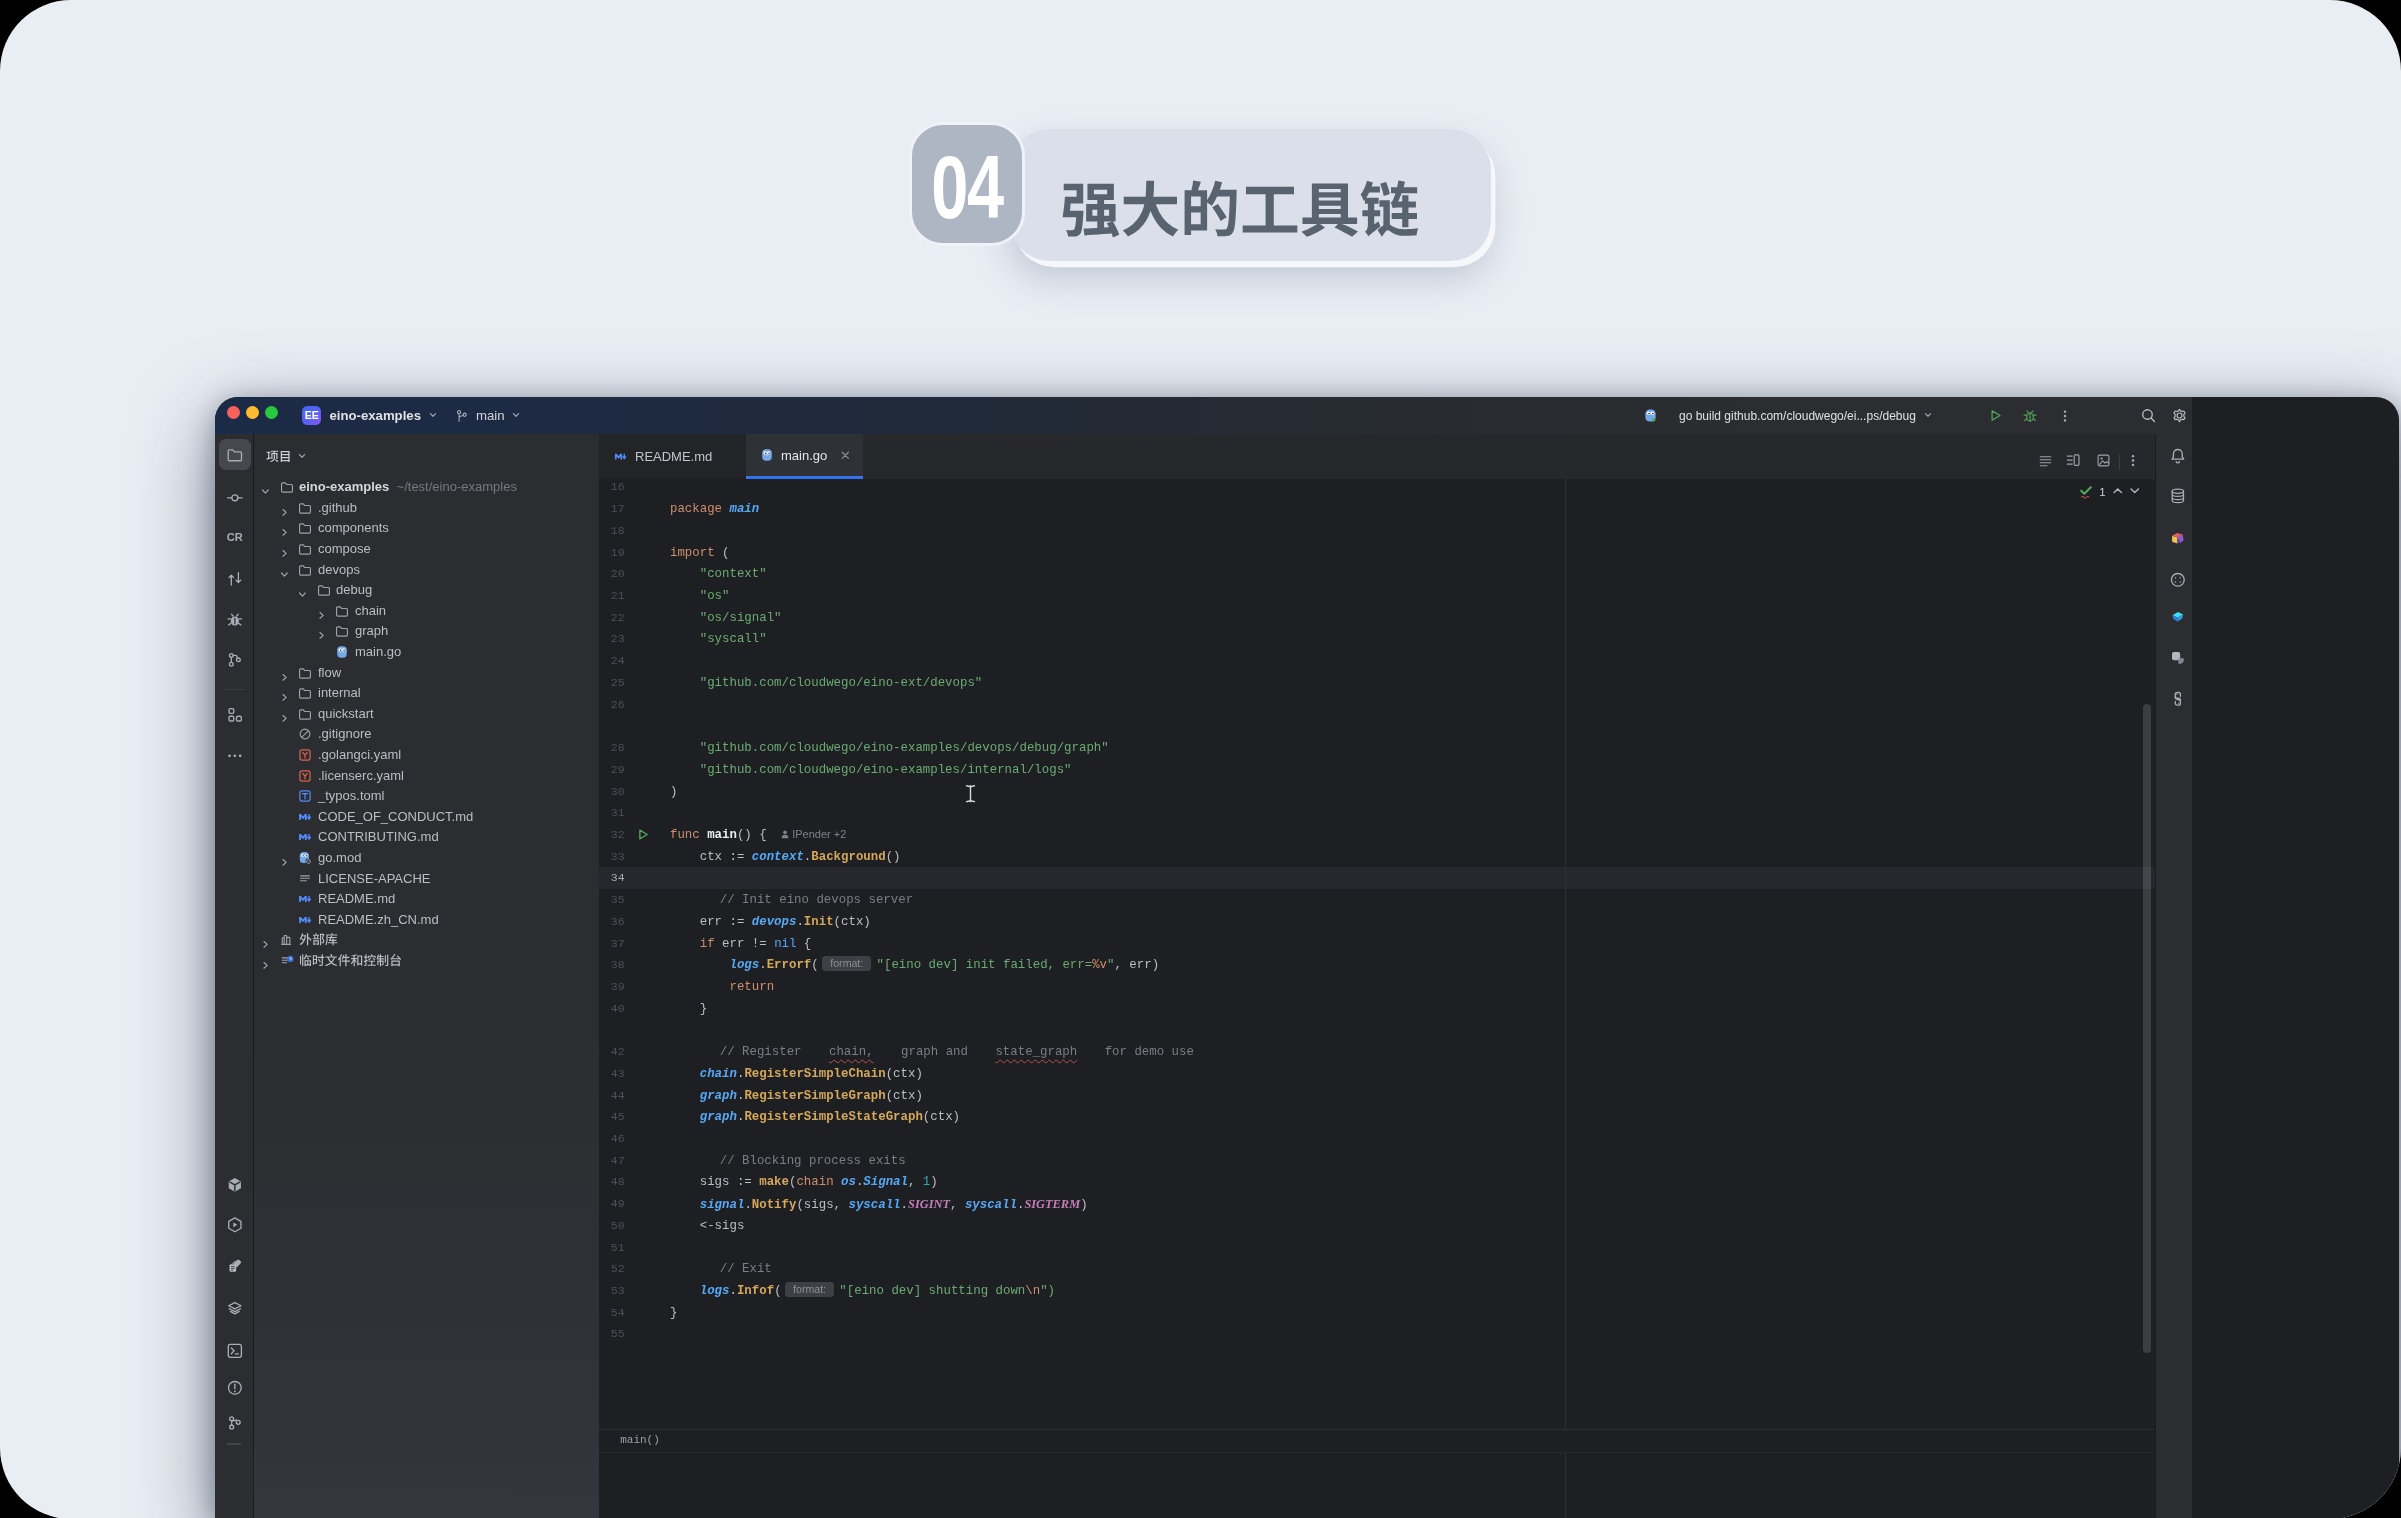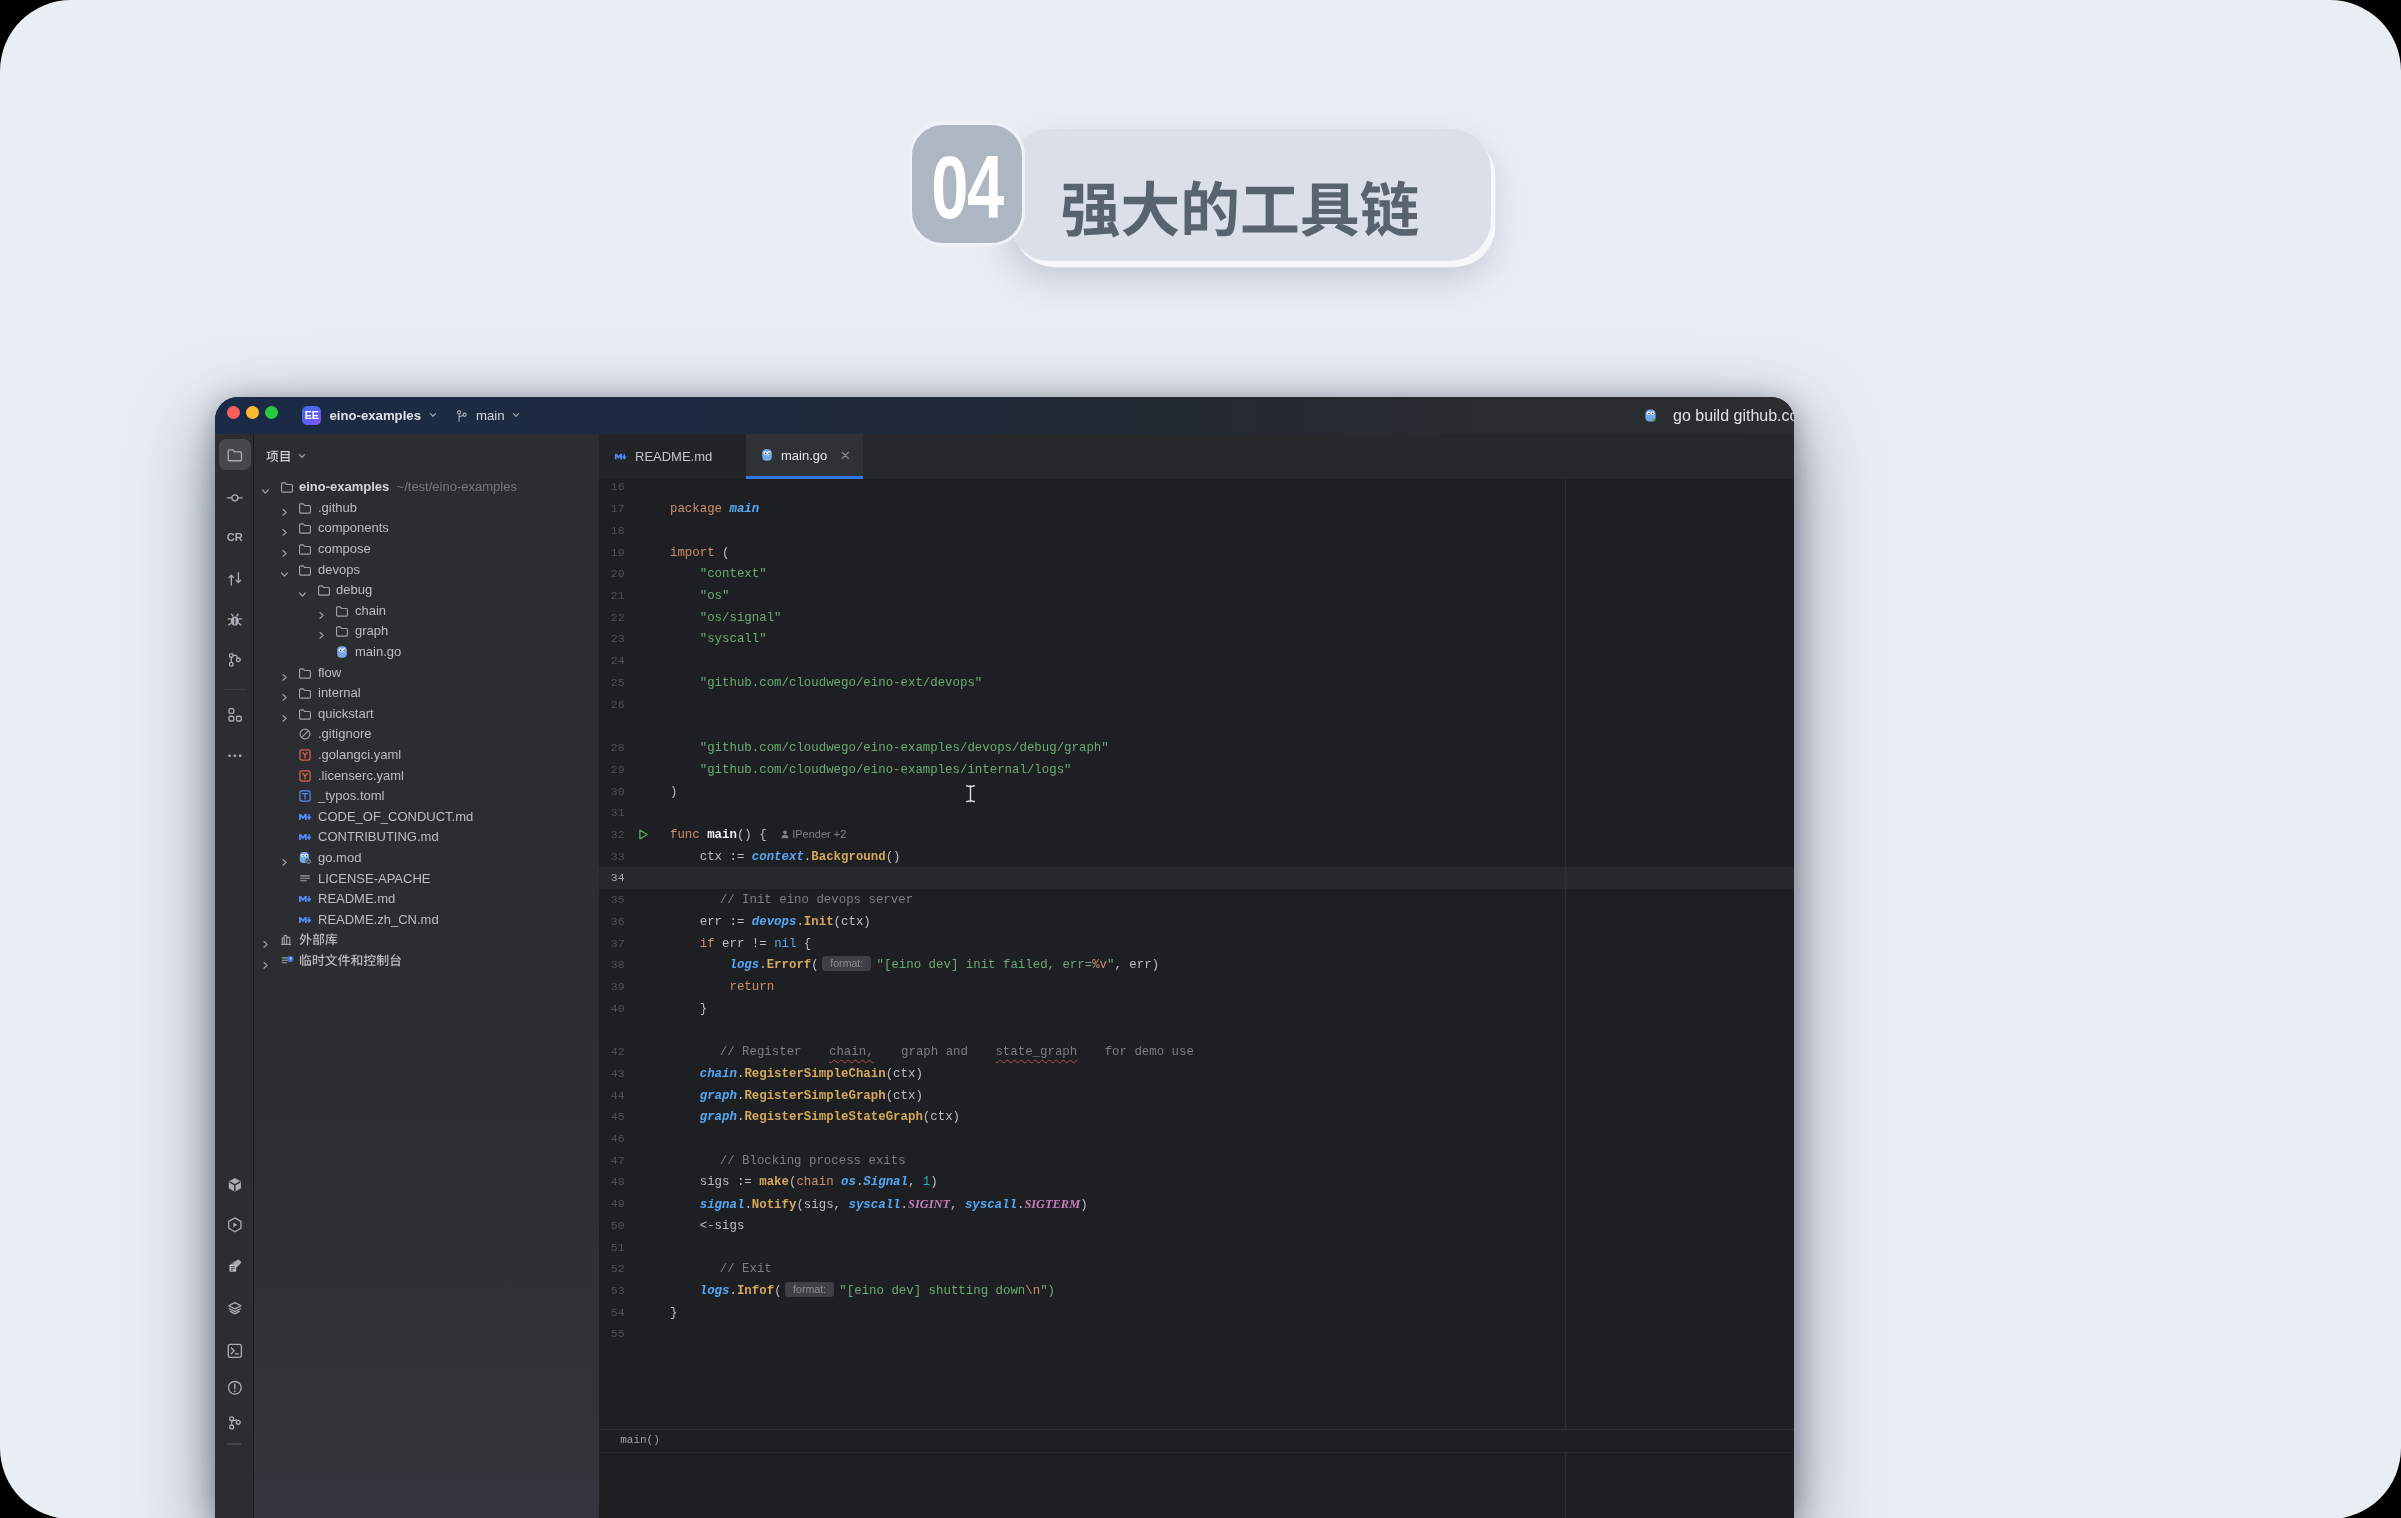--- a/index.html
+++ b/index.html
@@ -1,21 +1,21 @@
 <!DOCTYPE html>
 <html style="font-size:14px"><head><meta charset="utf-8">
 <style>
 * { margin:0; padding:0; box-sizing:border-box; }
 html,body { width:2401px; height:1519px; background:#000; overflow:hidden; }
 .slide { position:absolute; left:0; top:0; width:2401px; height:1519px; background:#E9EDF4; border-radius:71px; overflow:hidden; }
 .badge { position:absolute; left:909px; top:122px; width:116px; height:124px; background:#AFB6C3; border:3.5px solid #EFF2F8; border-radius:34px; z-index:3; }
 .badge span { position:absolute; left:50%; top:50%; transform:translate(-50%,-47%) scaleX(0.75); font:700 89px "Liberation Sans",sans-serif; color:#fff; letter-spacing:-1.8px;}
 .pill { position:absolute; left:1009px; top:129px; width:482px; height:132px; background:#DADFE9; border-radius:41px; z-index:2; box-shadow:4.4px 6.2px 0 #F5F7FA, 0 17.7px 34px rgba(140,150,170,.42); }
 .title { position:absolute; left:1060px; top:180px; z-index:4; }
-.win { position:absolute; left:215px; top:397px; width:1579px; height:1121px; border-radius:23px 23px 0 0; background:#1E1F22; overflow:hidden; box-shadow:0 26.5px 79px rgba(40,50,70,.55), 0 5.3px 26.5px rgba(40,50,70,.4); font-family:"Liberation Sans",sans-serif; }
+.win { position:absolute; left:215px; top:397px; width:2184px; height:1121px; border-radius:23px 23px 0 0; background:#1E1F22; overflow:hidden; box-shadow:0 26.5px 79px rgba(40,50,70,.55), 0 5.3px 26.5px rgba(40,50,70,.4); font-family:"Liberation Sans",sans-serif; }
 .tbar { position:absolute; left:0; top:0; width:1977px; height:37px; background:linear-gradient(90deg,#1B2A46 0%,#1D2A43 14%,#1F2A3D 30%,#242A34 48%,#292C30 66%,#2B2D30 80%); }
 .tl { position:absolute; top:9.3px; width:13.2px; height:13.2px; border-radius:50%; }
 .tbt { position:absolute; top:0; height:37px; display:flex; align-items:center; font-size:13.2px; color:#DFE1E5; }
 .ee { display:inline-block; width:19.4px; height:19.4px; border-radius:5.3px; background:linear-gradient(135deg,#3E6AEE 0%,#5A60F2 55%,#8A55F2 100%); color:#fff; font:700 10.6px/19.4px "Liberation Sans",sans-serif; text-align:center; margin-right:8px; }
 .stripeL { position:absolute; left:0; top:37px; width:39px; height:1084px; background:#2B2D30; border-right:0.9px solid #1A1B1E; }
 .fhl { position:absolute; left:3.5px; top:5.3px; width:32px; height:31px; background:#45484D; border-radius:7px; }
 .sic { position:absolute; }
 .stripeR { position:absolute; left:1940px; top:37px; width:37px; height:1084px; background:#2B2D30; border-left:0.9px solid #1A1B1E; }
 .panel { position:absolute; left:39px; top:37px; width:345px; height:1084px; background:linear-gradient(180deg,#2B2D30 0%,#2B2D30 55%,#2F3237 85%,#33373D 100%); }
 .phead { position:absolute; left:12.4px; top:10.6px; height:23px; display:flex; align-items:center; }
@@ -109,21 +109,21 @@
         </div>
       <div class="tbt" style="left:1428px">
           <svg width="15" height="15" viewBox="0 0 16 16" style="vertical-align:-2.6px">
             <rect x="2.5" y="1.5" width="11" height="13" rx="4.6" fill="#74A8E8"></rect>
             <circle cx="6" cy="5.6" r="1.9" fill="#fff"></circle>
             <circle cx="10" cy="5.6" r="1.9" fill="#fff"></circle>
             <circle cx="6.4" cy="5.9" r="0.85" fill="#26282E"></circle>
             <circle cx="10.4" cy="5.9" r="0.85" fill="#26282E"></circle>
             <path d="M10 10.5 L14 12.8 L10 15.1 Z" fill="#4CA654"></path>
           </svg>
-          <span style="margin-left:15px;font-size:16px">go build github.com/cloudwego/ei...ps/debug</span>
+          <span style="margin-left:21px;font-size:12px">go build github.com/cloudwego/ei...ps/debug</span>
           <span style="margin-left:8px"><svg width="8" height="8" viewBox="0 0 10 10" style="vertical-align:0.9px">
               <path d="M1.8 3.2 L5 6.6 L8.2 3.2" stroke="#9DA2AA" stroke-width="1.5" fill="none" stroke-linecap="round" stroke-linejoin="round"></path>
             </svg></span>
         </div>
       <div class="tbt" style="left:1773px">
           <svg width="15" height="15" viewBox="0 0 20 20">
             <path d="M5.5 3.8 L16 10 L5.5 16.2 Z" fill="none" stroke="#52A45B" stroke-width="1.7" stroke-linejoin="round"></path>
           </svg>
         </div>
       <div class="tbt" style="left:1807px">

